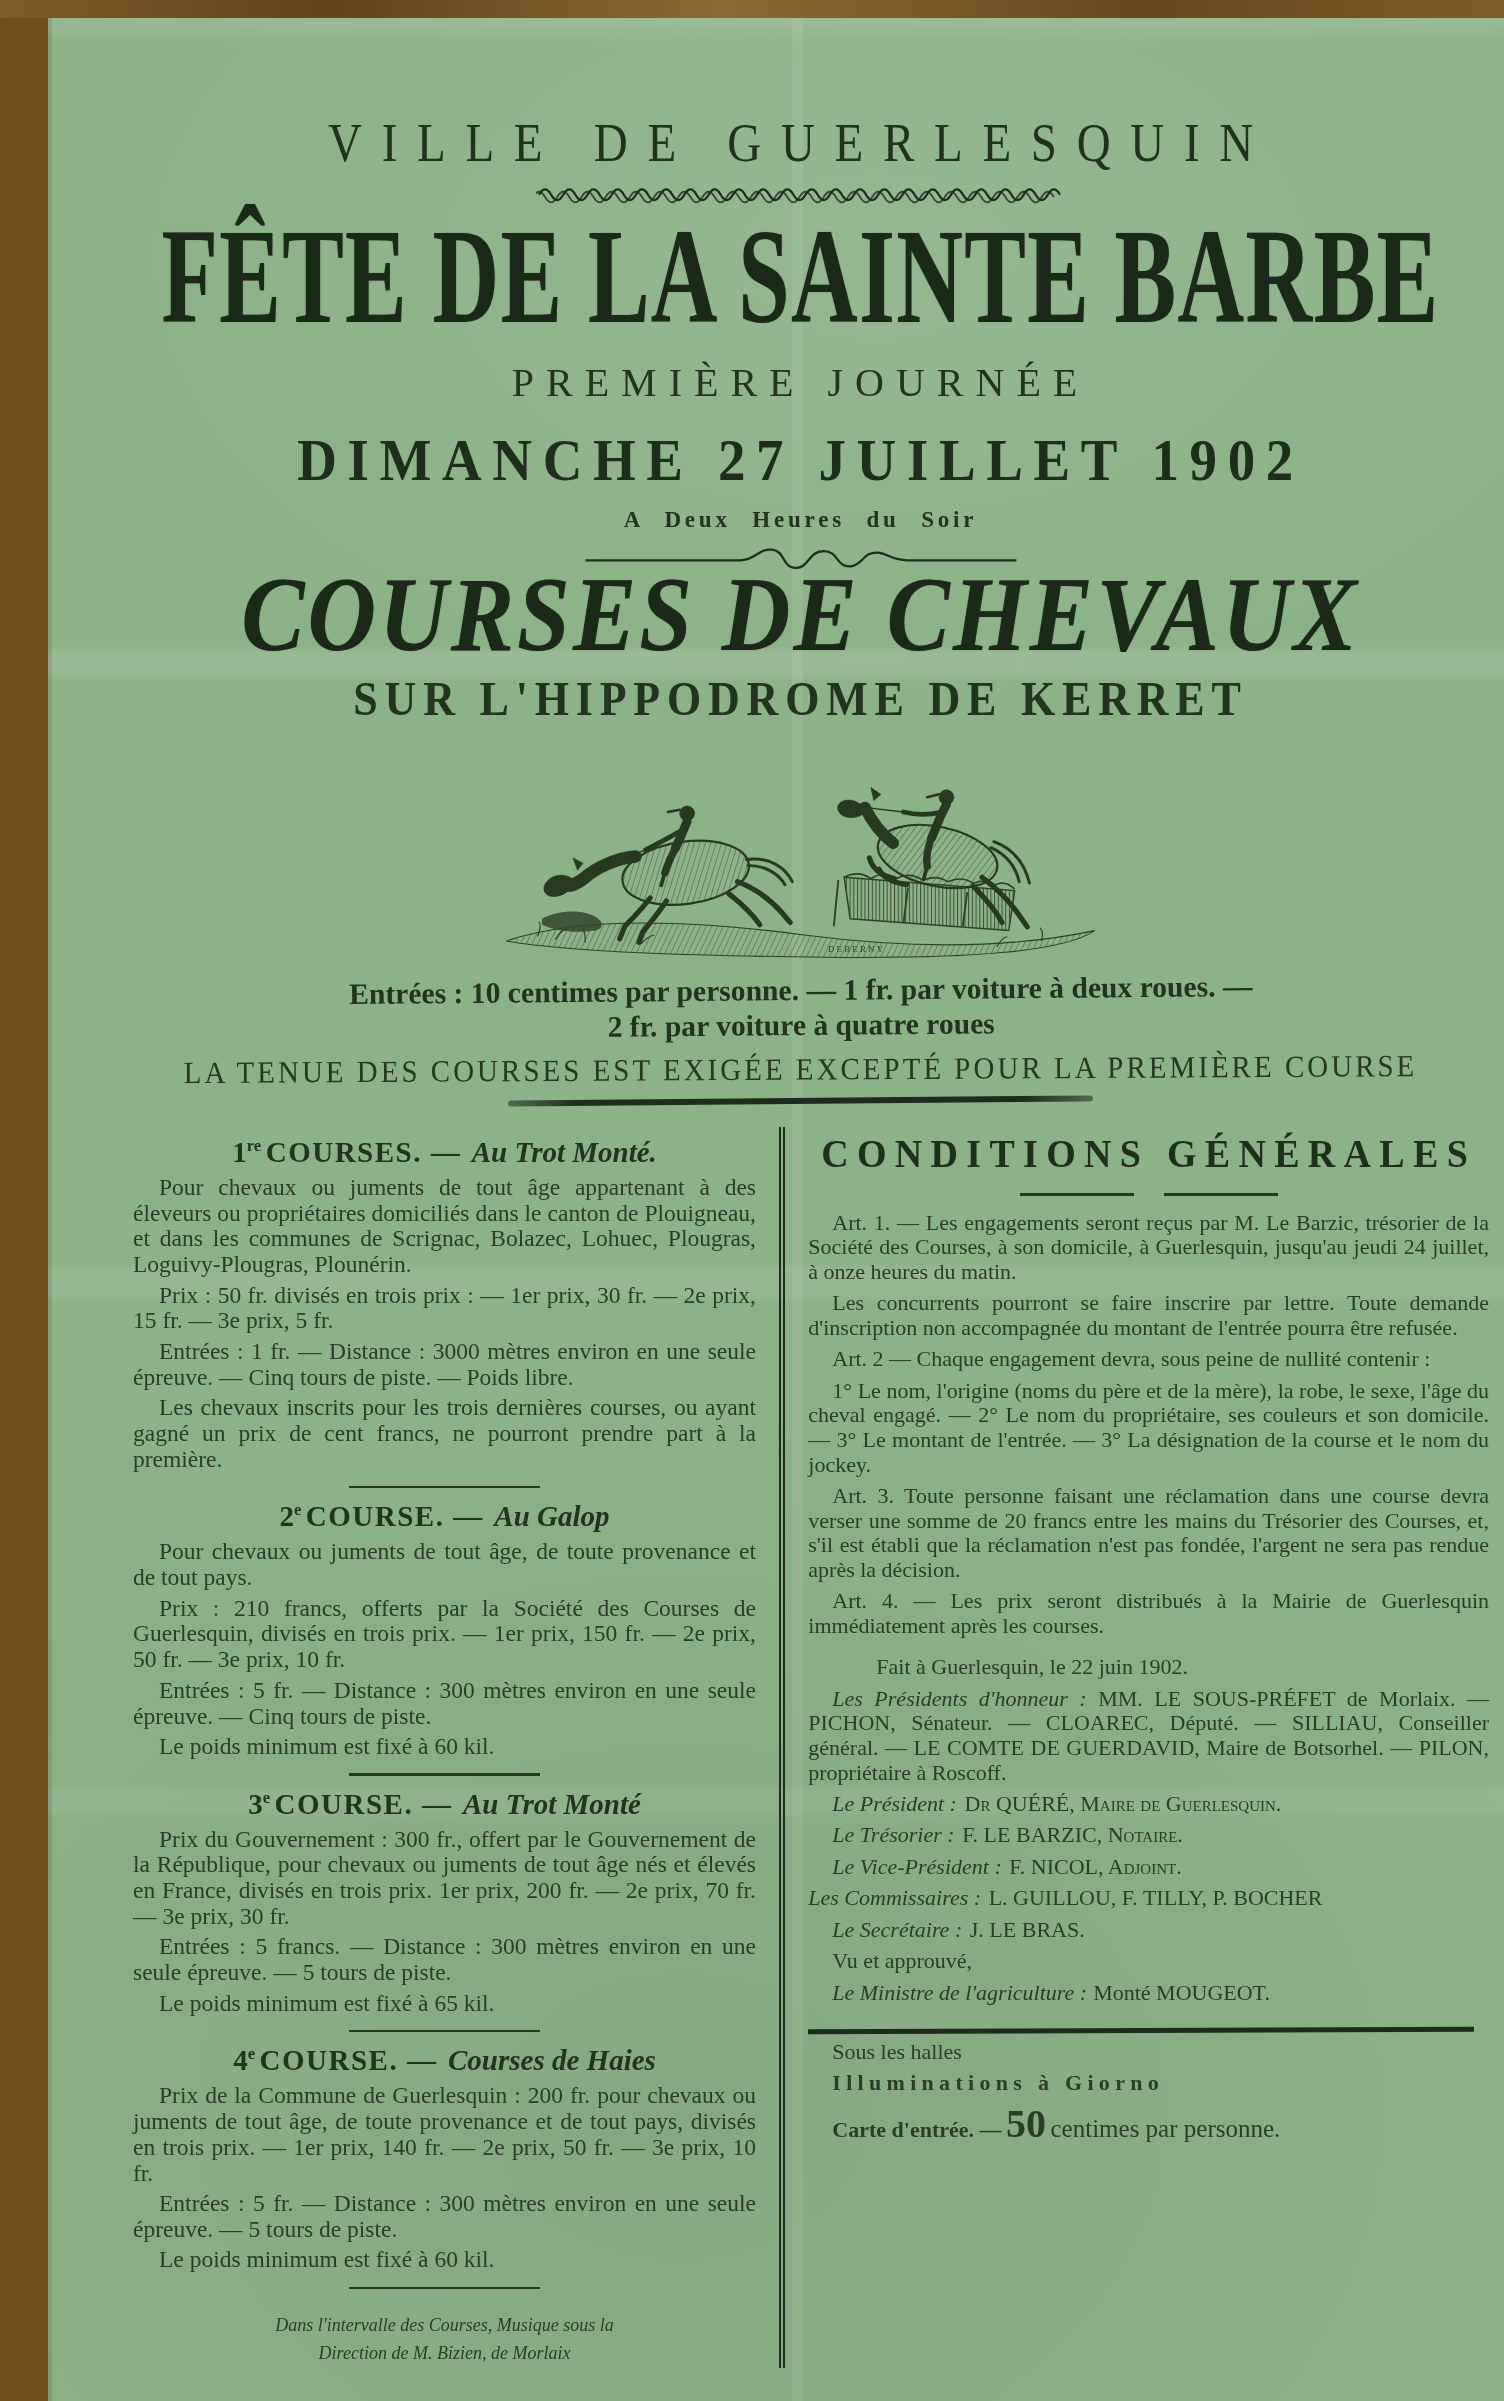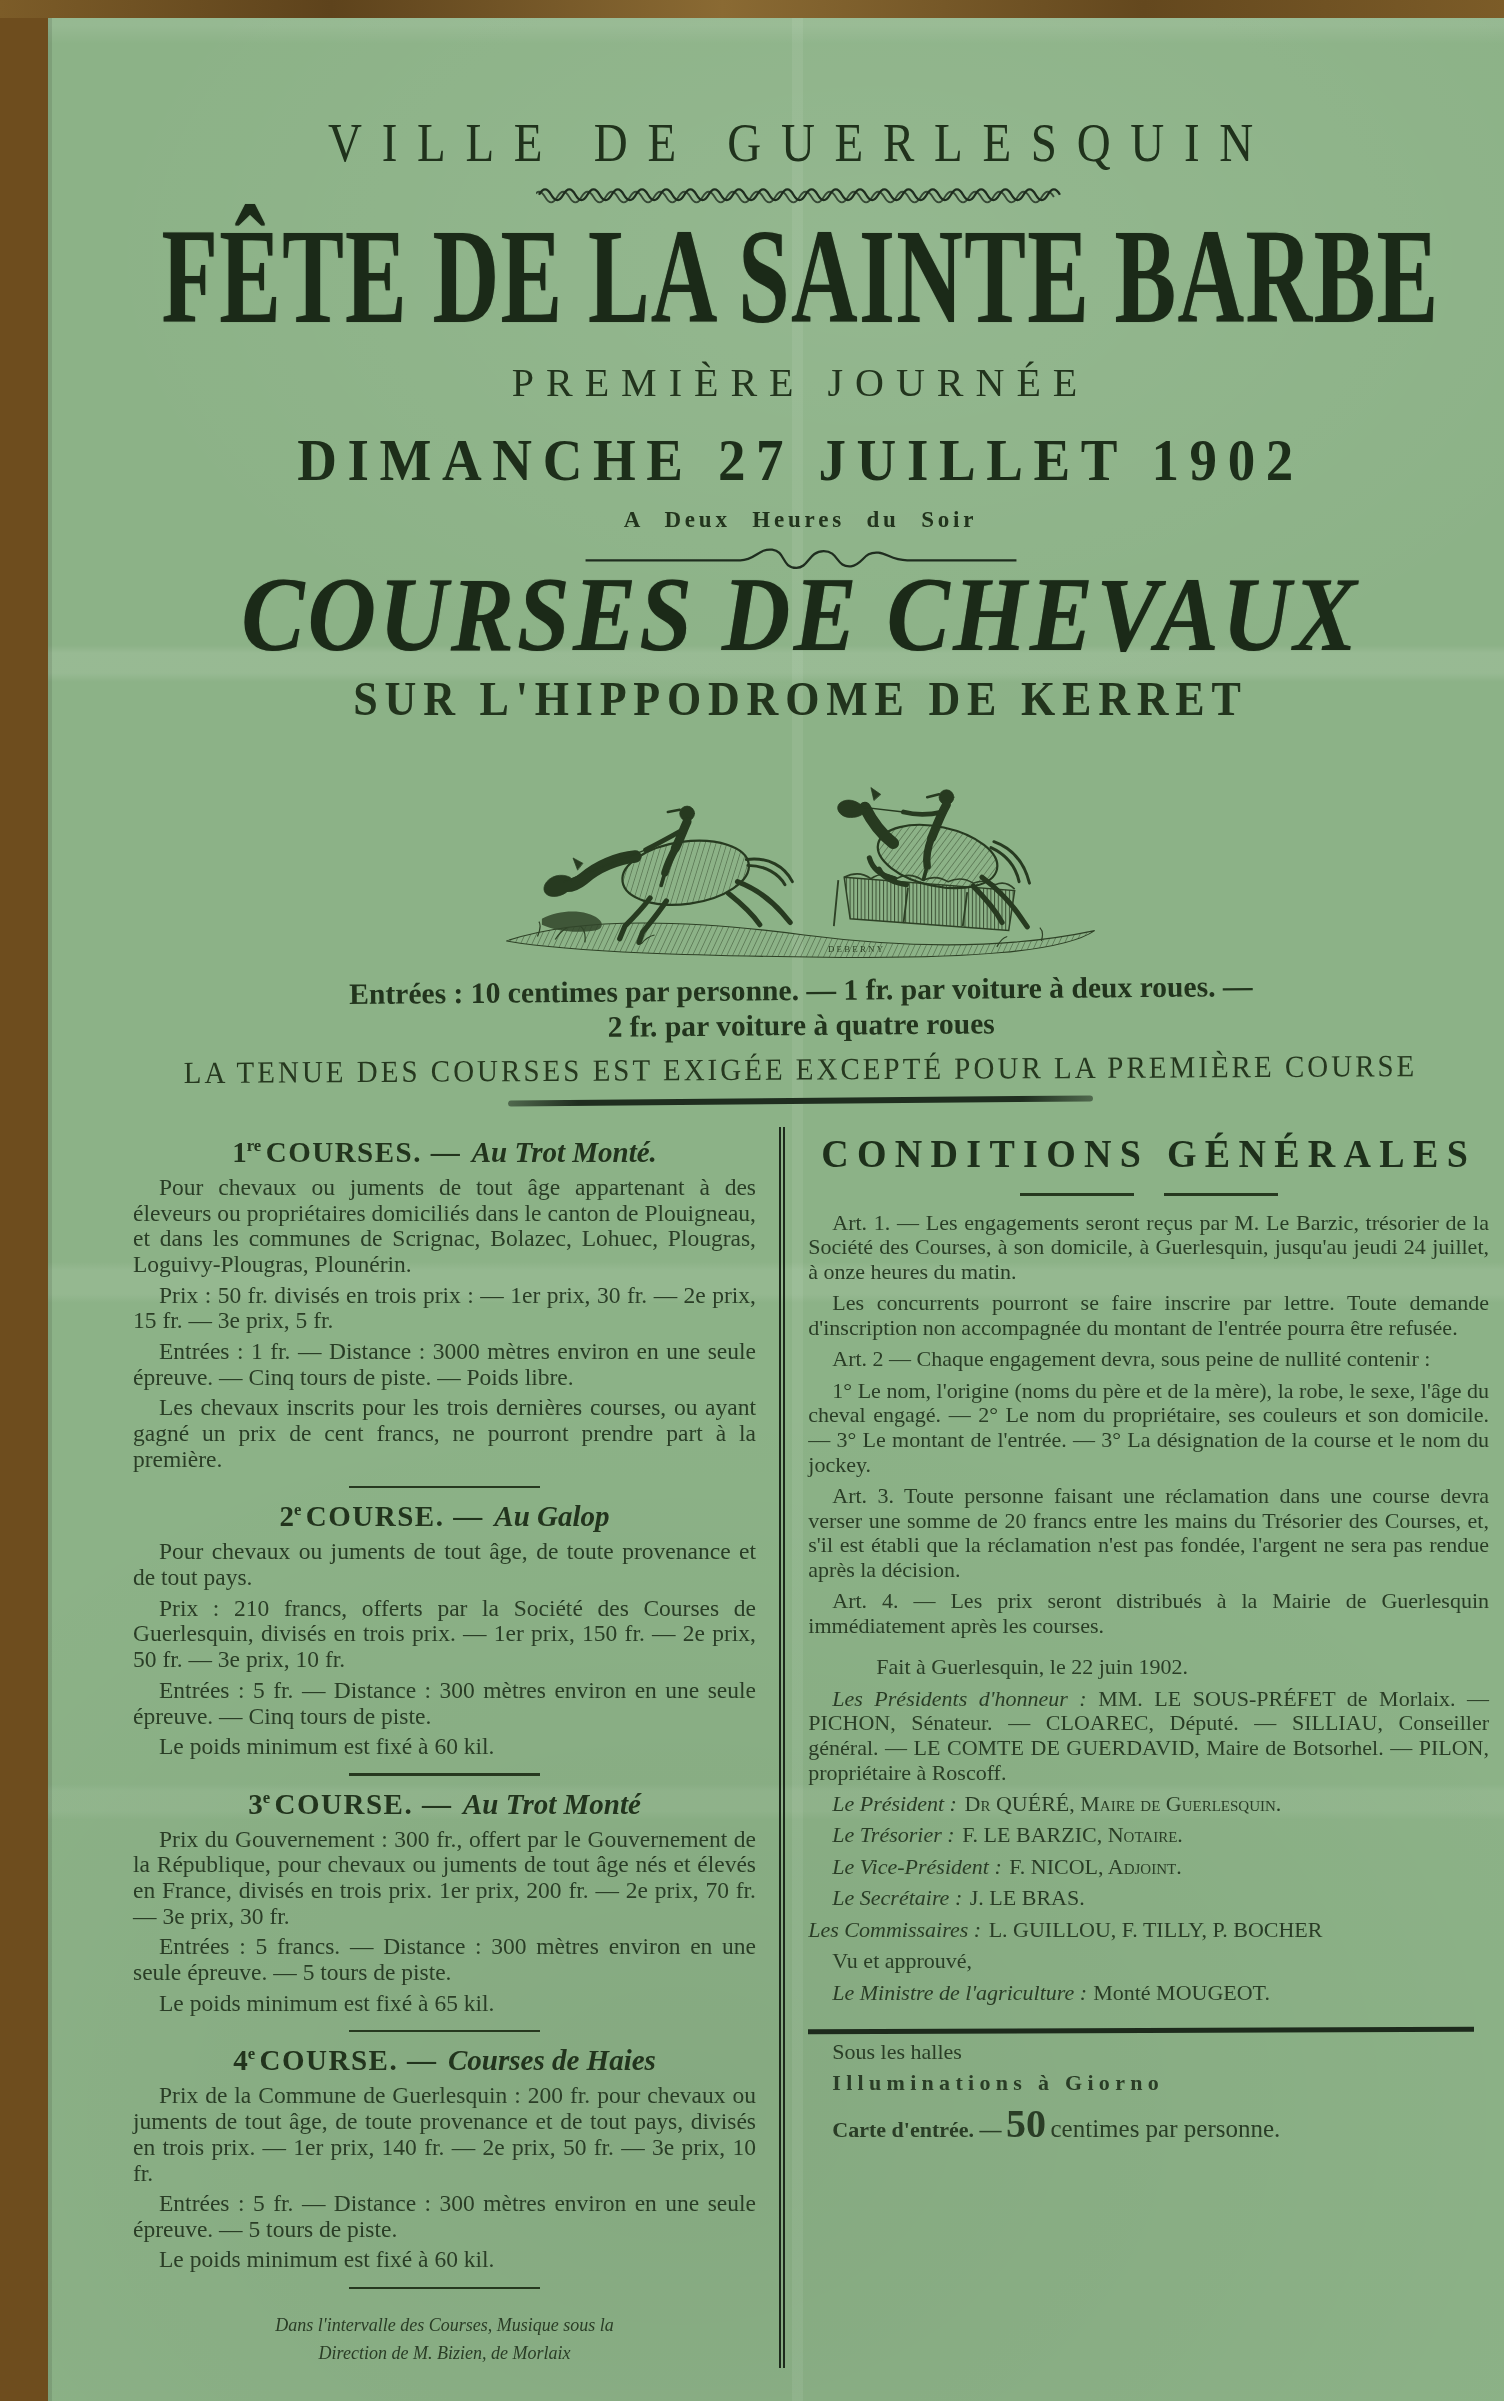--- a/index.html
+++ b/index.html
@@ -269,22 +269,22 @@
       <p class="dated">Fait à Guerlesquin, le 22 juin 1902.</p>
 
       <p class="honor">
         <span class="lbl">Les Présidents d'honneur :</span>
         <span class="txt">MM. LE SOUS-PRÉFET de Morlaix. — PICHON, Sénateur. — CLOAREC, Député. — SILLIAU, Conseiller général. — LE COMTE DE GUERDAVID, Maire de Botsorhel. — PILON, propriétaire à Roscoff.</span>
       </p>
 
       <p class="official"><span class="lbl">Le Président :</span><span class="val">Dr QUÉRÉ, Maire de Guerlesquin.</span></p>
       <p class="official"><span class="lbl">Le Trésorier :</span><span class="val">F. LE BARZIC, Notaire.</span></p>
       <p class="official"><span class="lbl">Le Vice-Président :</span><span class="val">F. NICOL, Adjoint.</span></p>
+      <p class="official no-indent"><span class="lbl">Les Commissaires :</span><span class="val">L. GUILLOU, F. TILLY, P. BOCHER</span></p>
       <p class="official"><span class="lbl">Le Secrétaire :</span><span class="val">J. LE BRAS.</span></p>
-      <p class="official no-indent"><span class="lbl">Les Commissaires :</span><span class="val">L. GUILLOU, F. TILLY, P. BOCHER</span></p>
 
       <p class="approval">Vu et approuvé,</p>
 
       <p class="minister"><span class="lbl">Le Ministre de l'agriculture :</span><span class="val">Monté MOUGEOT.</span></p>
 
       <div class="long-rule"></div>
 
       <p class="bal-location">Sous les halles</p>
 
       <p class="illuminations">Illuminations à Giorno</p>

